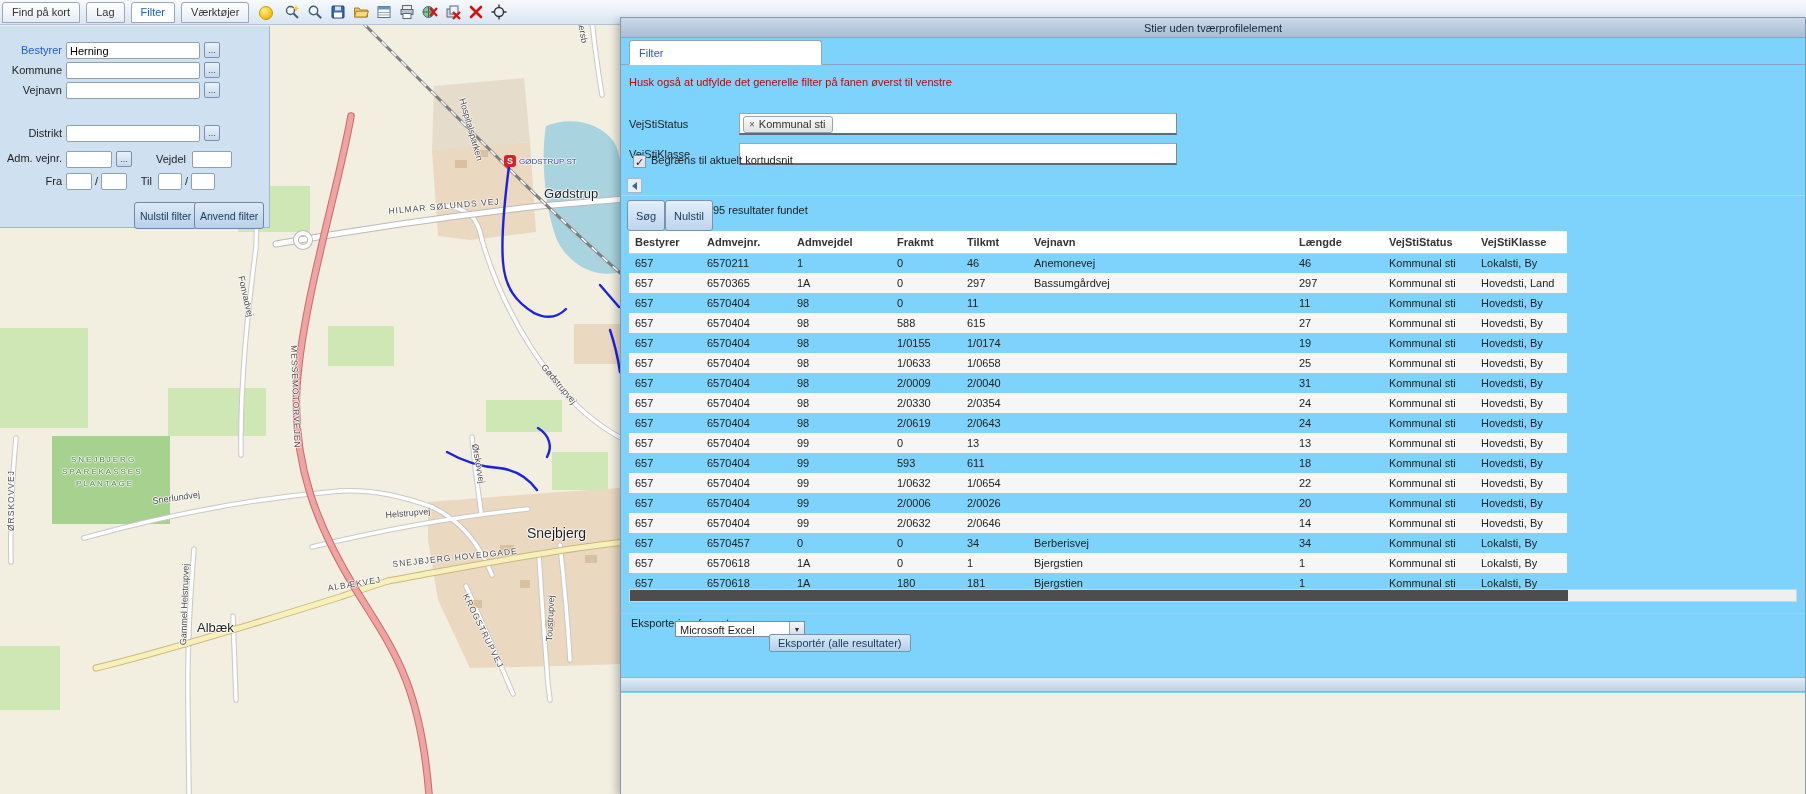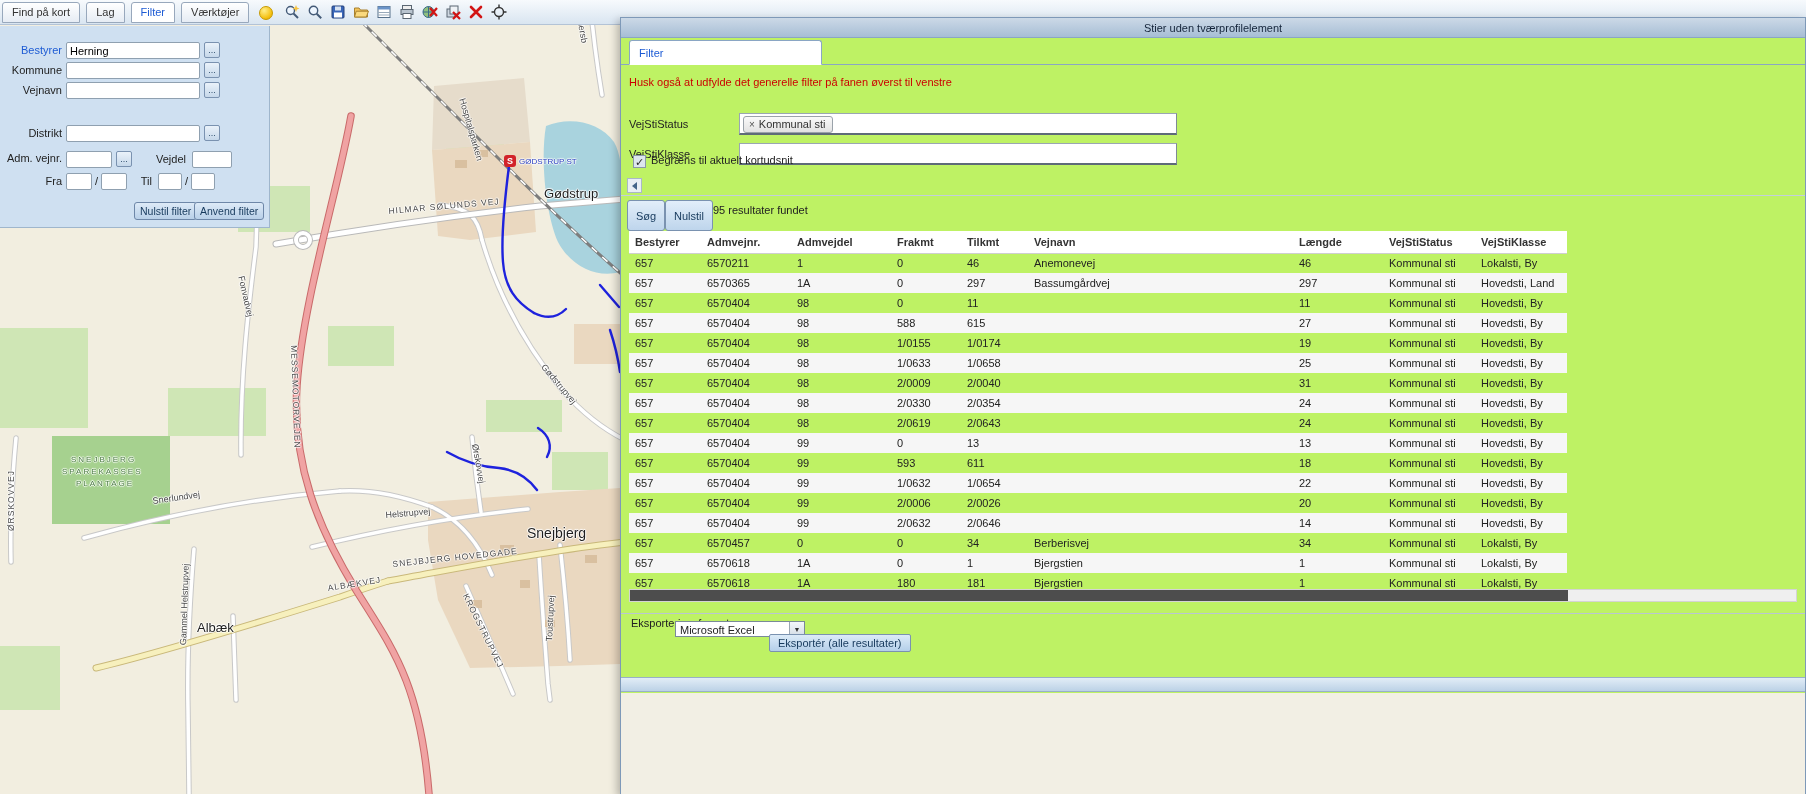--- a/index.html
+++ b/index.html
@@ -37,26 +37,26 @@
   #filterpanel { position:absolute; left:0; top:26px; width:270px; height:202px; z-index:4;
                  background:#cfe0f1; border-right:1px solid #9fb6cc; border-bottom:1px solid #9fb6cc; }
   .flabel { position:absolute; width:62px; text-align:right; line-height:17px; }
   .flabel.blue { color:#1d5bd4; }
   .finput { position:absolute; height:17px; border:1px solid #8fa0b0; border-radius:2px; background:#fff;
             font:11px "Liberation Sans", sans-serif; padding:0 3px; }
   .dots-btn { position:absolute; width:16px; height:16px; font-size:9px; line-height:12px; text-align:center;
               color:#2a4a6a; border:1px solid #7a92b0; border-radius:2px;
               background:linear-gradient(#eaf2fa,#c6d8ea); }
   .slash { position:absolute; line-height:17px; }
-  .panel-btn { position:absolute; height:18px; font:10.5px "Liberation Sans", sans-serif; color:#16395c;
+  .panel-btn { position:absolute; height:27px; font:10.5px "Liberation Sans", sans-serif; color:#16395c;
                padding:1px 5px; border:1px solid #6e87a8; border-radius:3px;
                background:linear-gradient(#ddeaf7,#b9d0e8); }
 
   
-  #dialog { position:absolute; left:620px; top:17px; width:1186px; height:777px; z-index:6; background:#bef264;
+  #dialog { position:absolute; left:620px; top:17px; width:1186px; height:777px; z-index:6; background:#7dd3fc;
             border:1px solid #7e99b8; box-shadow:-3px 3px 8px rgba(0,0,0,.25); }
   #dlg-title { height:20px; line-height:20px; text-align:center; font-size:11px; color:#14243a;
                background:linear-gradient(#ccd9e7,#a7bed5); border-bottom:1px solid #8aa6c4; }
   #dlg-tabs { position:relative; height:25px; margin-top:2px; border-bottom:1px solid #8aa6c4; }
   #dlg-tab-filter { position:absolute; left:8px; bottom:-1px; width:193px; height:25px; line-height:24px;
                     padding-left:9px; background:#fff; border:1px solid #8aa6c4; border-bottom:1px solid #fff;
                     border-radius:3px 3px 0 0; color:#1d5bd4; }
   #dlg-body { position:relative; height:730px; }
   #dlg-warning { position:absolute; left:8px; top:11px; color:#cc0000; }
   .dlg-label { position:absolute; left:8px; width:105px; line-height:22px; }

